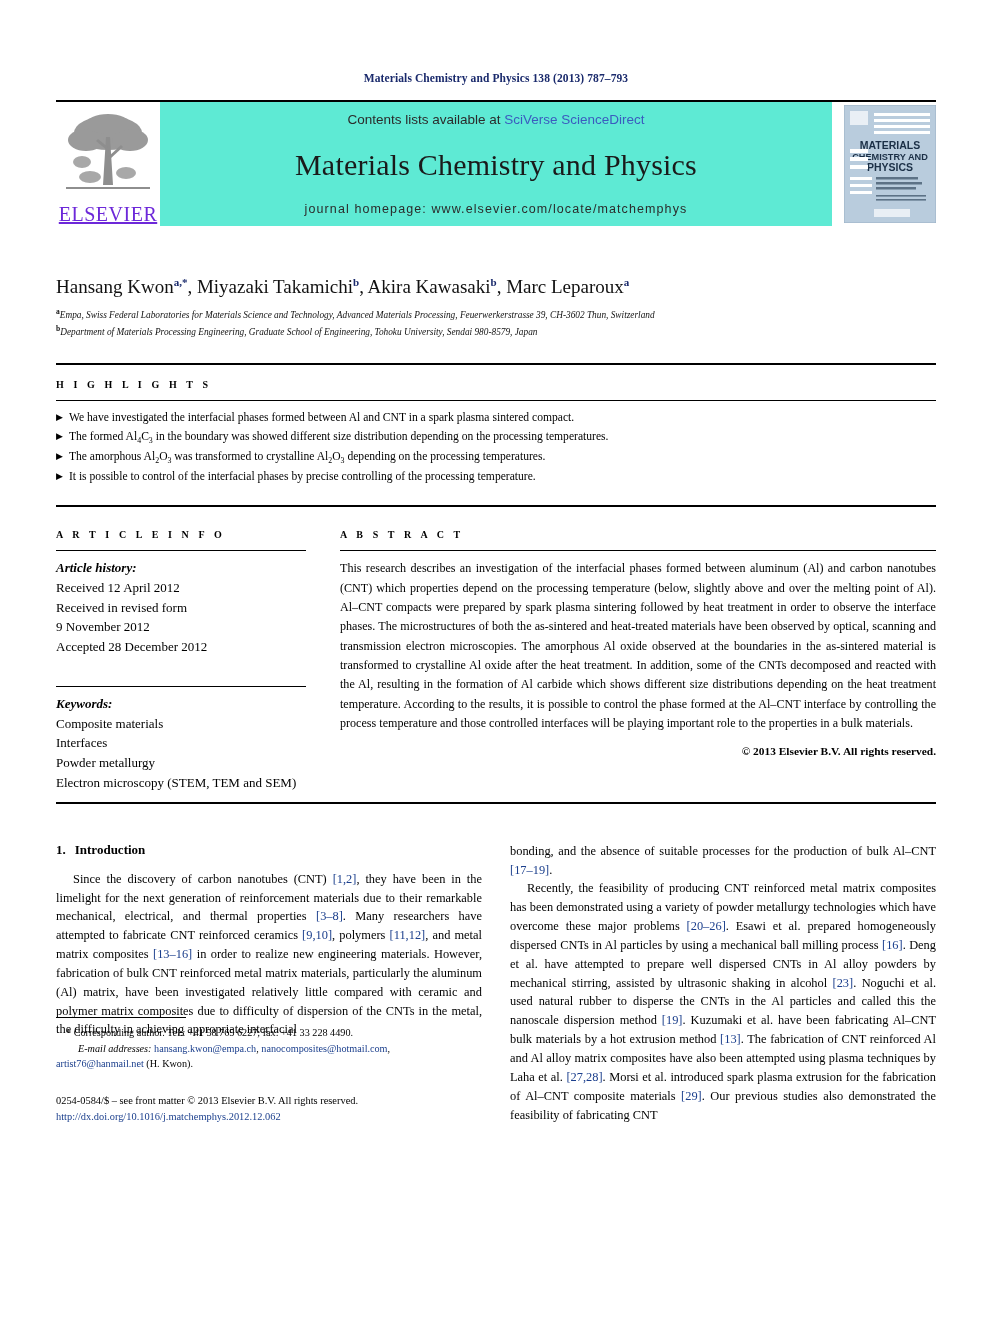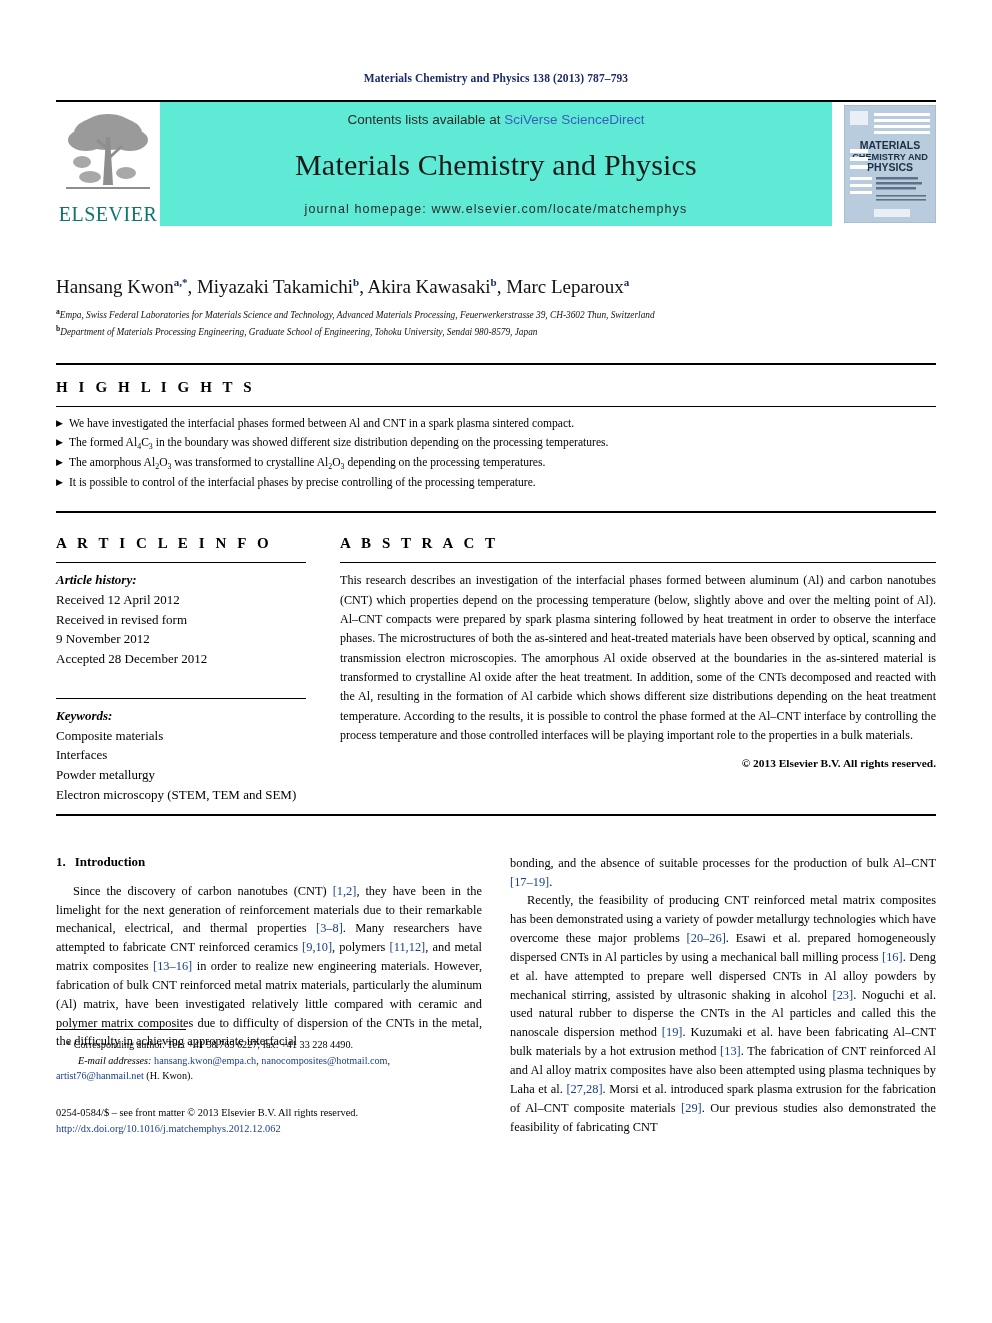--- a/index.html
+++ b/index.html
@@ -50,23 +50,24 @@
     justify-content: flex-end;
     align-items: center;
     padding-bottom: 2px;
     box-sizing: border-box;
   }
   .tree-wrap { width: 96px; height: 96px; }
   .elsevier-word {
     font-family: "Liberation Serif", serif;
     font-size: 20px;
     letter-spacing: 0.5px;
-    color: #0f766e;
+    color: #6d28d9;
     line-height: 1;
     margin-top: 1px;
+    text-decoration: underline;
   }
   .journal-band {
     flex: 1 1 auto;
     background: #5eead4;
     display: flex;
     flex-direction: column;
     justify-content: space-between;
     align-items: center;
     padding: 10px 0 10px 0;
     box-sizing: border-box;
@@ -125,21 +126,21 @@
   .affil sup { font-weight: bold; font-style: normal; font-size: 7.5px; }
 
   
   .rule-thick { border-top: 2.5px solid #000; }
   .rule-thin  { border-top: 1px solid #000; }
 
   
   .section-head {
     font-family: "Liberation Serif", serif;
     font-weight: bold;
-    font-size: 15px;
+    font-size: 10px;
     letter-spacing: 3.6px;
     margin: 0;
     color: #000;
   }
   .highlights-wrap { margin-top: 24px; }
   .highlights-head-rule { margin-top: 10px; }
   .hl-list { margin: 8px 0 0 0; padding: 0; list-style: none; }
   .hl-item {
     font-family: "Liberation Serif", serif;
     font-size: 11.6px;

